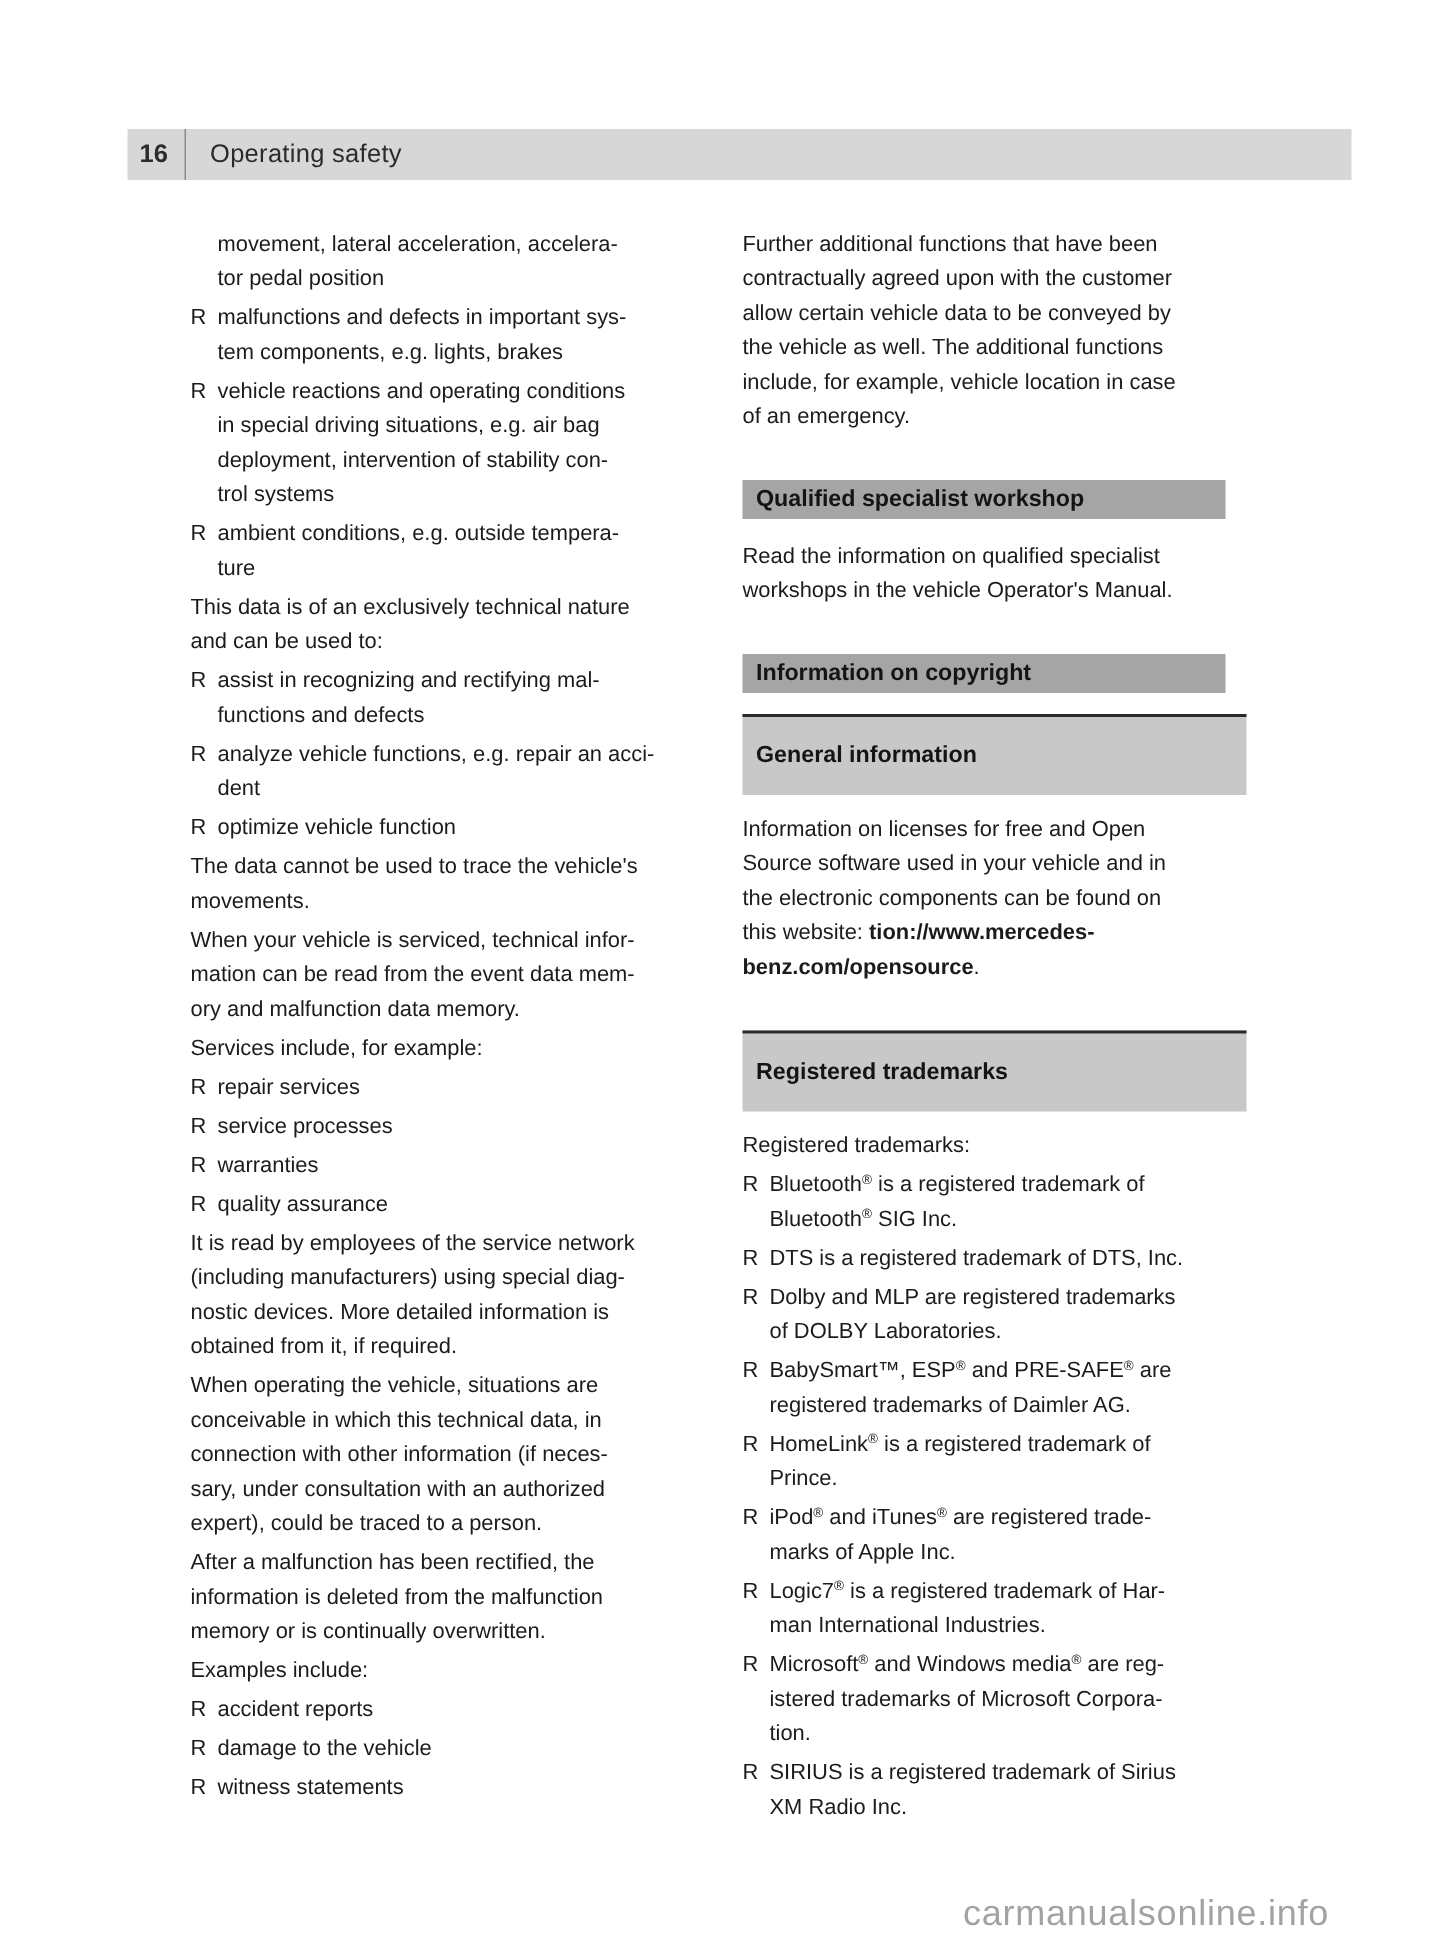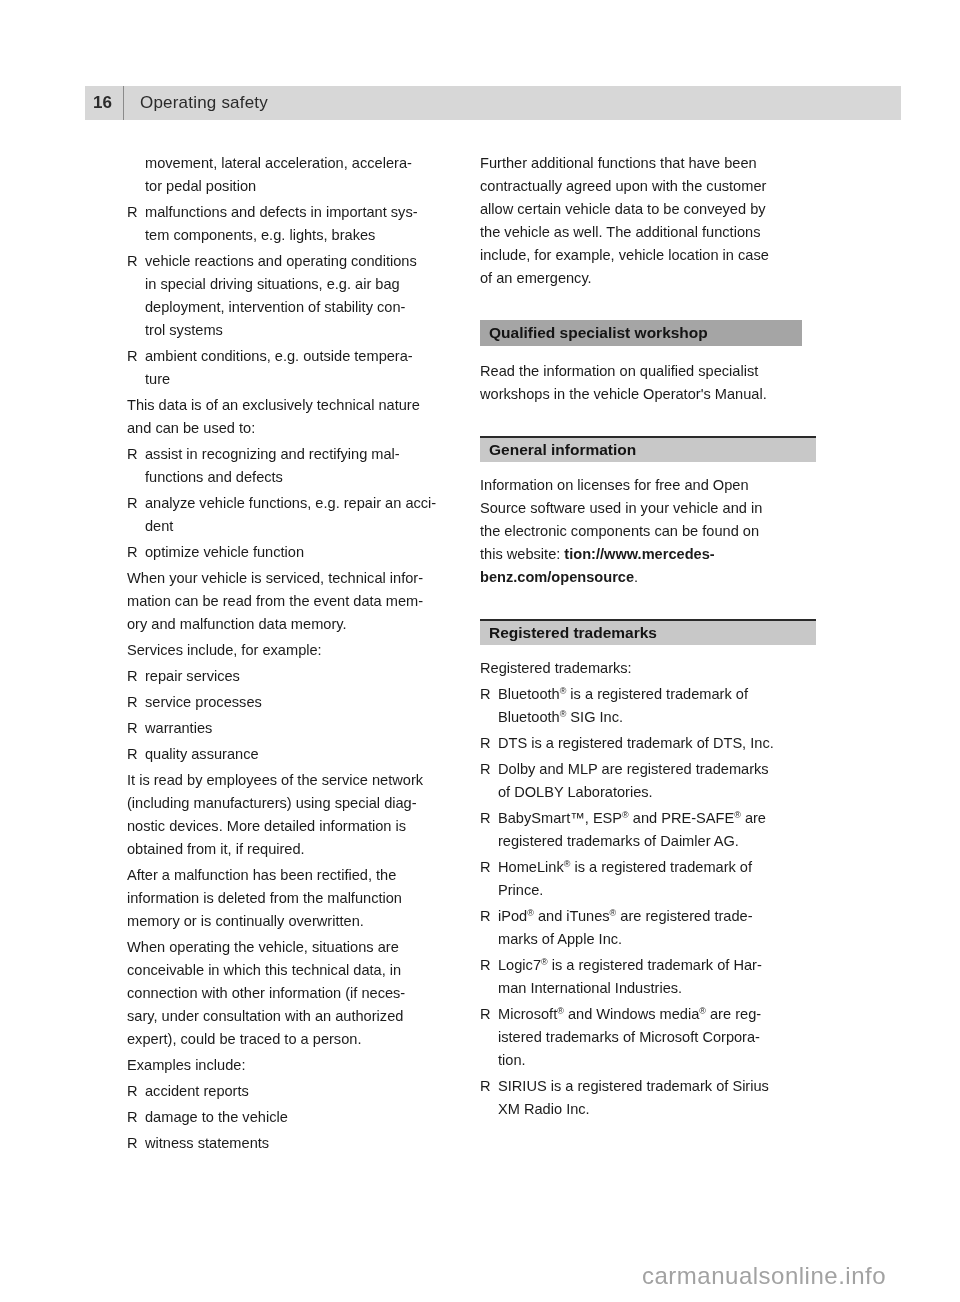--- a/index.html
+++ b/index.html
@@ -4,31 +4,31 @@
 <style>
   html,body{margin:0;padding:0;}
   body{width:960px;height:1302px;background:#ffffff;font-family:"Liberation Sans","DejaVu Sans",sans-serif;}
   .page{position:relative;width:911px;height:1302px;overflow:hidden;background:#ffffff;color:#1b1b1b;}
 
   .header-bar{position:absolute;left:85px;top:86px;width:816px;height:34px;background:#d7d7d7;display:flex;align-items:center;}
   .page-num{font-size:17px;font-weight:bold;color:#2b2b2b;padding-left:8px;width:30px;}
   .header-divider{width:1px;align-self:stretch;background:#8a8a8a;}
   .header-title{font-size:17px;font-weight:normal;color:#2b2b2b;padding-left:16px;letter-spacing:0.2px;}
 
-  .columns{position:absolute;left:127px;top:152px;display:flex;gap:17px;}
+  .columns{position:absolute;left:127px;top:152px;display:flex;gap:32px;}
   .col{width:336px;font-size:14.6px;line-height:23px;white-space:pre-line;}
 
   .p{margin:0 0 3px 0;}
   .cont{padding-left:18px;margin:0 0 3px 0;}
   .bullet{display:flex;margin:0 0 3px 0;}
   .mark{flex:none;width:18px;}
   .bt{flex:1;}
 
   .h1{white-space:normal;background:#a5a5a5;color:#141414;font-weight:bold;font-size:15.5px;line-height:20px;padding:3px 9px;margin:30px 14px 14px 0;}
-  .h2{white-space:normal;background:#c8c8c8;color:#141414;font-weight:bold;font-size:15.5px;line-height:20px;padding:2px 9px;margin:30px 0 12px 0;border-top:2px solid #2a2a2a;}
+  .h2{white-space:normal;background:#c8c8c8;color:#141414;font-weight:bold;font-size:15.5px;line-height:20px;padding:16px 9px;margin:30px 0 12px 0;border-top:2px solid #2a2a2a;}
   .h1 + .h2{margin-top:8px;}
 
   sup.reg{font-size:9px;line-height:0;vertical-align:5px;}
   b{font-weight:bold;}
 
   .watermark{position:absolute;right:25px;bottom:12px;font-size:24px;color:#a2a2a2;letter-spacing:0.5px;}
 </style>
 </head>
 <body>
 
@@ -43,39 +43,40 @@
   <div class="columns">
     <div class="col"><div class="cont">movement, lateral acceleration, accelera-
 tor pedal position</div><div class="bullet"><span class="mark">R</span><span class="bt">malfunctions and defects in important sys-
 tem components, e.g. lights, brakes</span></div><div class="bullet"><span class="mark">R</span><span class="bt">vehicle reactions and operating conditions
 in special driving situations, e.g. air bag
 deployment, intervention of stability con-
 trol systems</span></div><div class="bullet"><span class="mark">R</span><span class="bt">ambient conditions, e.g. outside tempera-
 ture</span></div><div class="p">This data is of an exclusively technical nature
 and can be used to:</div><div class="bullet"><span class="mark">R</span><span class="bt">assist in recognizing and rectifying mal-
 functions and defects</span></div><div class="bullet"><span class="mark">R</span><span class="bt">analyze vehicle functions, e.g. repair an acci-
-dent</span></div><div class="bullet"><span class="mark">R</span><span class="bt">optimize vehicle function</span></div><div class="p">When your vehicle is serviced, technical infor-
+dent</span></div><div class="bullet"><span class="mark">R</span><span class="bt">optimize vehicle function</span></div><div class="p">The data cannot be used to trace the vehicle's
+movements.</div><div class="p">When your vehicle is serviced, technical infor-
 mation can be read from the event data mem-
 ory and malfunction data memory.</div><div class="p">Services include, for example:</div><div class="bullet"><span class="mark">R</span><span class="bt">repair services</span></div><div class="bullet"><span class="mark">R</span><span class="bt">service processes</span></div><div class="bullet"><span class="mark">R</span><span class="bt">warranties</span></div><div class="bullet"><span class="mark">R</span><span class="bt">quality assurance</span></div><div class="p">It is read by employees of the service network
 (including manufacturers) using special diag-
 nostic devices. More detailed information is
-obtained from it, if required.</div><div class="p">After a malfunction has been rectified, the
-information is deleted from the malfunction
-memory or is continually overwritten.</div><div class="p">When operating the vehicle, situations are
+obtained from it, if required.</div><div class="p">When operating the vehicle, situations are
 conceivable in which this technical data, in
 connection with other information (if neces-
 sary, under consultation with an authorized
-expert), could be traced to a person.</div><div class="p">Examples include:</div><div class="bullet"><span class="mark">R</span><span class="bt">accident reports</span></div><div class="bullet"><span class="mark">R</span><span class="bt">damage to the vehicle</span></div><div class="bullet"><span class="mark">R</span><span class="bt">witness statements</span></div></div>
+expert), could be traced to a person.</div><div class="p">After a malfunction has been rectified, the
+information is deleted from the malfunction
+memory or is continually overwritten.</div><div class="p">Examples include:</div><div class="bullet"><span class="mark">R</span><span class="bt">accident reports</span></div><div class="bullet"><span class="mark">R</span><span class="bt">damage to the vehicle</span></div><div class="bullet"><span class="mark">R</span><span class="bt">witness statements</span></div></div>
     <div class="col"><div class="p">Further additional functions that have been
 contractually agreed upon with the customer
 allow certain vehicle data to be conveyed by
 the vehicle as well. The additional functions
 include, for example, vehicle location in case
 of an emergency.</div><div class="h1">Qualified specialist workshop</div><div class="p">Read the information on qualified specialist
-workshops in the vehicle Operator's Manual.</div><div class="h2">General information</div><div class="p">Information on licenses for free and Open
+workshops in the vehicle Operator's Manual.</div><div class="h1">Information on copyright</div><div class="h2">General information</div><div class="p">Information on licenses for free and Open
 Source software used in your vehicle and in
 the electronic components can be found on
 this website: <b>tion://www.mercedes-</b>
 <b>benz.com/opensource</b>.</div><div class="h2">Registered trademarks</div><div class="p">Registered trademarks:</div><div class="bullet"><span class="mark">R</span><span class="bt">Bluetooth<sup class="reg">®</sup> is a registered trademark of
 Bluetooth<sup class="reg">®</sup> SIG Inc.</span></div><div class="bullet"><span class="mark">R</span><span class="bt">DTS is a registered trademark of DTS, Inc.</span></div><div class="bullet"><span class="mark">R</span><span class="bt">Dolby and MLP are registered trademarks
 of DOLBY Laboratories.</span></div><div class="bullet"><span class="mark">R</span><span class="bt">BabySmart™, ESP<sup class="reg">®</sup> and PRE-SAFE<sup class="reg">®</sup> are
 registered trademarks of Daimler AG.</span></div><div class="bullet"><span class="mark">R</span><span class="bt">HomeLink<sup class="reg">®</sup> is a registered trademark of
 Prince.</span></div><div class="bullet"><span class="mark">R</span><span class="bt">iPod<sup class="reg">®</sup> and iTunes<sup class="reg">®</sup> are registered trade-
 marks of Apple Inc.</span></div><div class="bullet"><span class="mark">R</span><span class="bt">Logic7<sup class="reg">®</sup> is a registered trademark of Har-
 man International Industries.</span></div><div class="bullet"><span class="mark">R</span><span class="bt">Microsoft<sup class="reg">®</sup> and Windows media<sup class="reg">®</sup> are reg-

